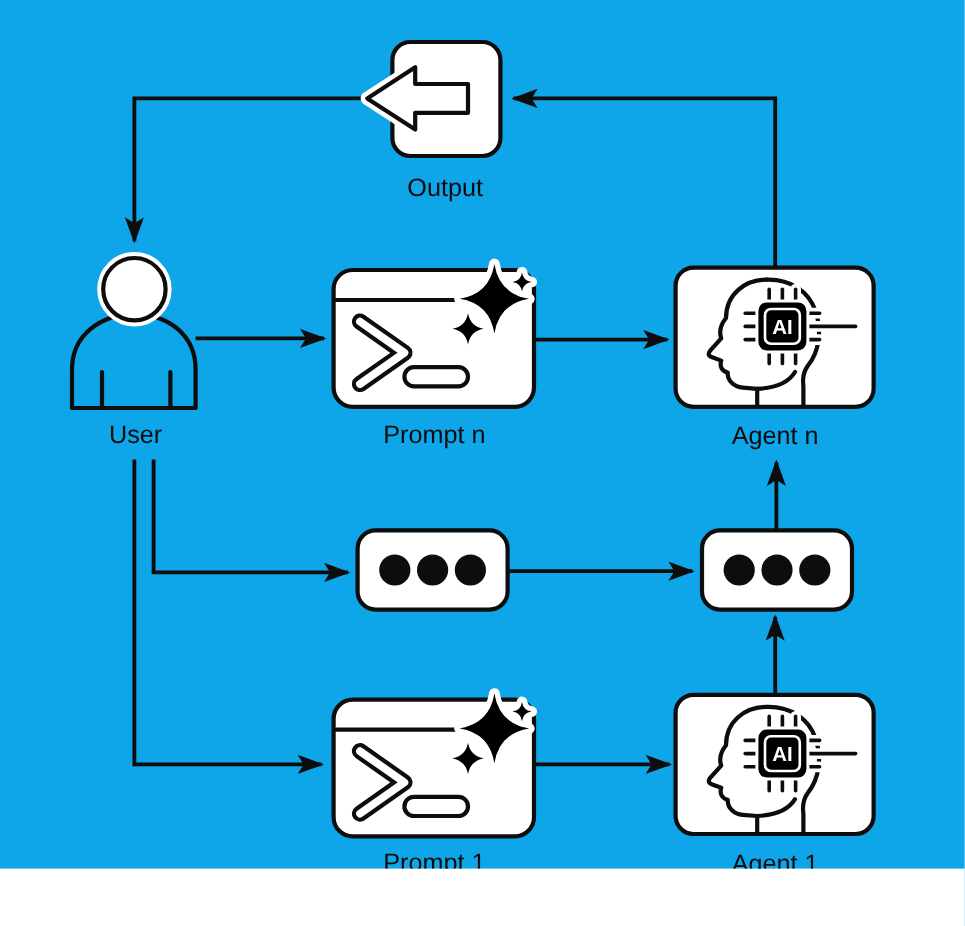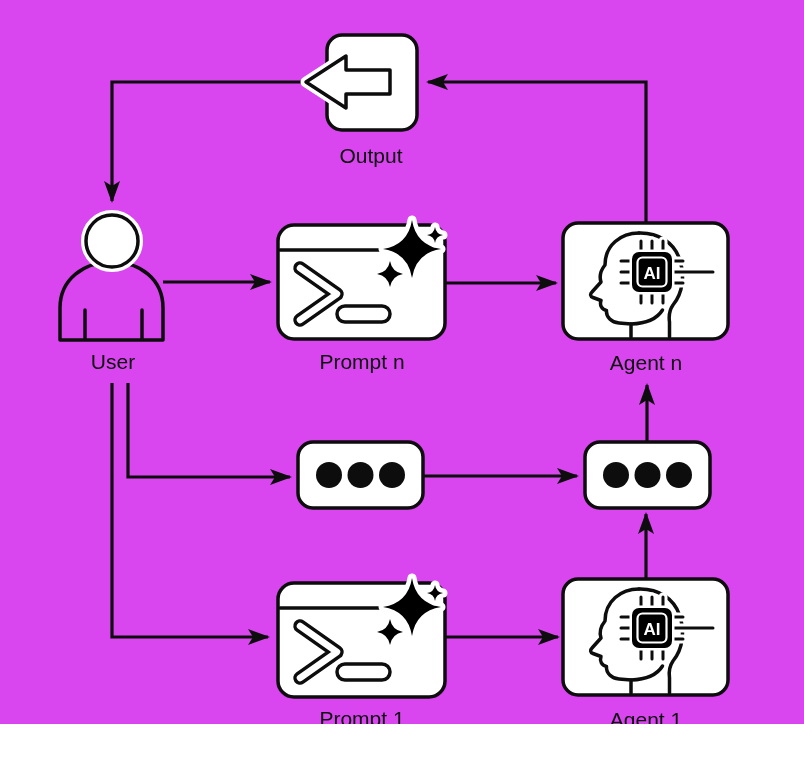--- a/index.html
+++ b/index.html
@@ -1,16 +1,16 @@
 <!DOCTYPE html>
 <html><head>
 <meta charset="utf-8">
 <style>
   html,body{margin:0;padding:0;background:#ffffff;}
-  .stage{position:relative;width:804px;height:724px;background:#d946ef;overflow:hidden;
+  .stage{position:relative;width:804px;height:724px;background:#0ea5e9;overflow:hidden;
          font-family:"Liberation Sans",sans-serif;}
   svg{display:block}
   .node-label{font-family:"Liberation Sans",sans-serif;font-size:21px;fill:#0d0d0d;
               text-anchor:middle;}
   .chip-label{font-family:"Liberation Sans",sans-serif;font-size:17px;font-weight:bold;
               fill:#ffffff;text-anchor:middle;}
   .edge{fill:none;stroke:#0d0d0d;stroke-width:3.2;}
   .box{fill:#ffffff;stroke:#0d0d0d;stroke-width:3.5;}
   .ln{fill:none;stroke:#0d0d0d;stroke-width:3.5;stroke-linecap:round;stroke-linejoin:round;}
   .case{fill:none;stroke:#ffffff;stroke-width:9;stroke-linecap:round;stroke-linejoin:round;}

